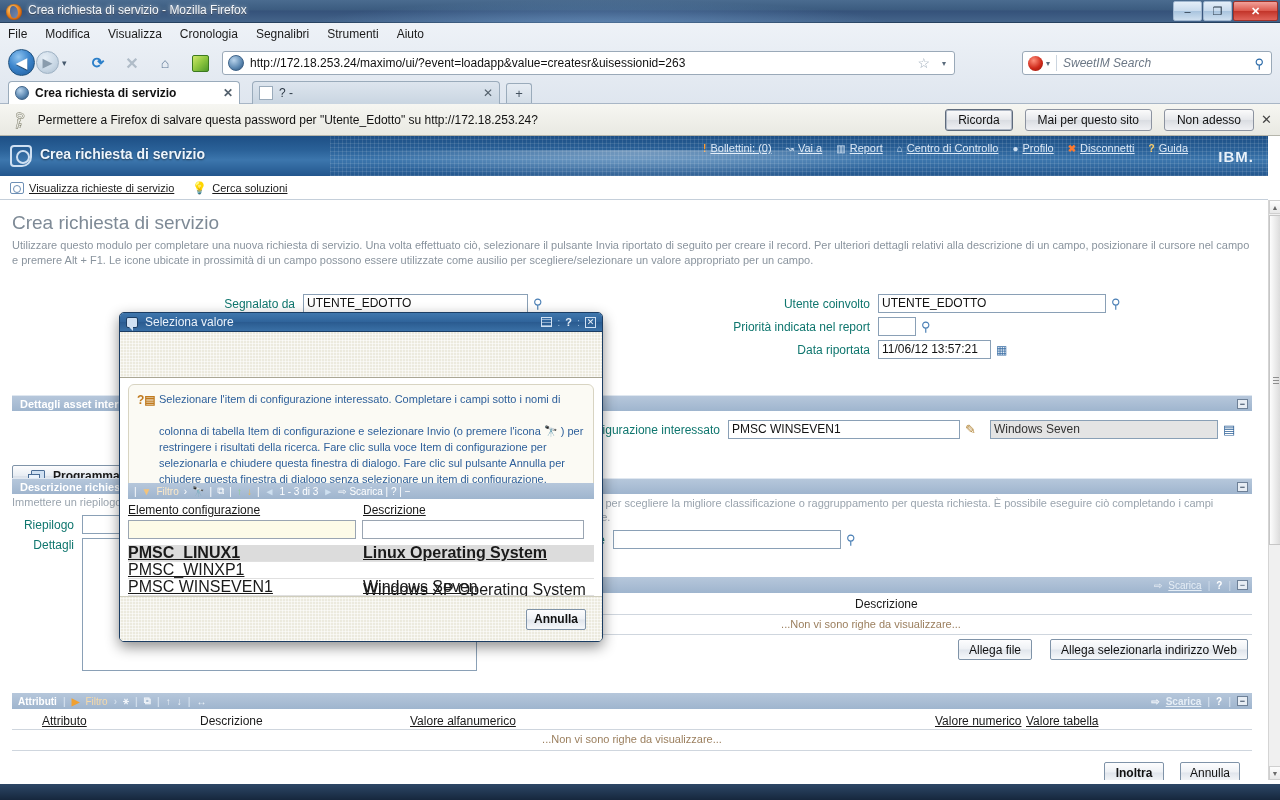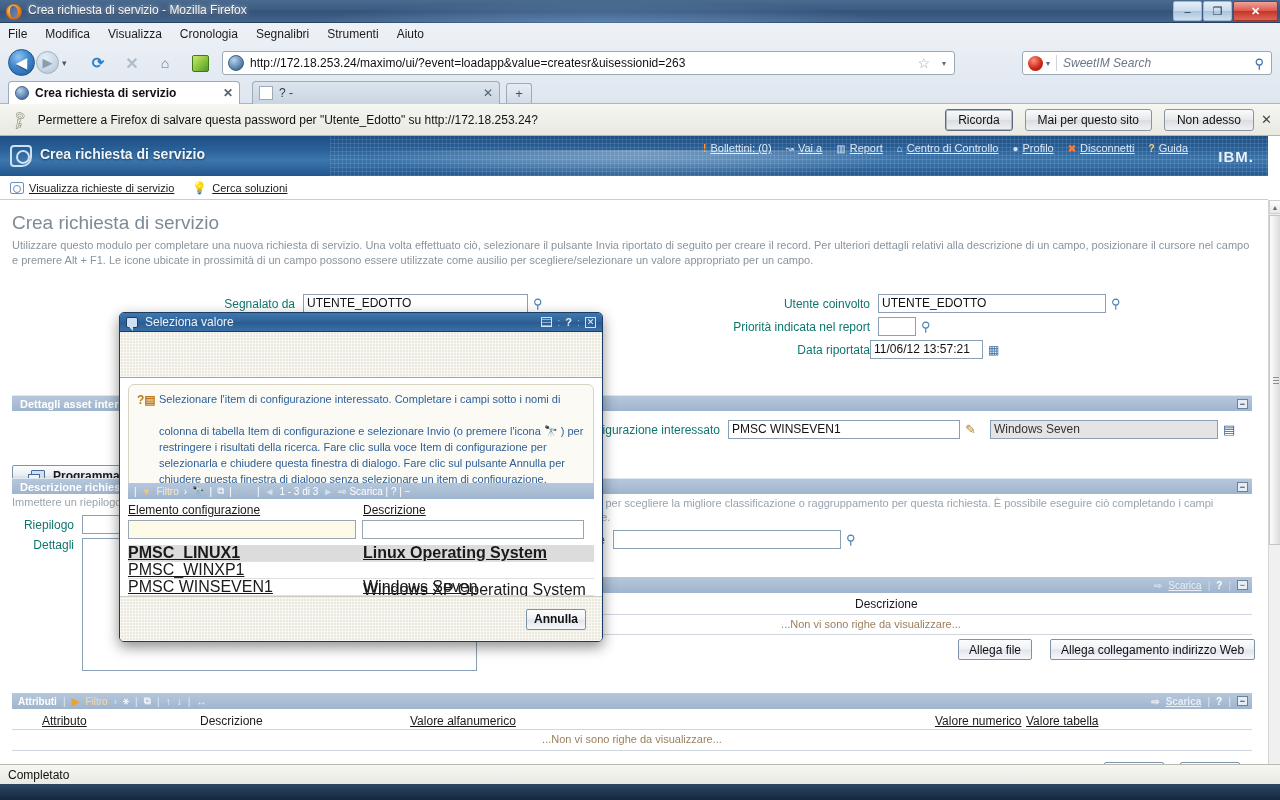--- a/index.html
+++ b/index.html
@@ -551,21 +551,21 @@
       <span class="finput" style="width:228px; margin-left:8px;">UTENTE_EDOTTO</span>
       <span class="fic">⚲</span>
     </div>
     <div class="frow" style="left:700px; top:117px;">
       <span class="flabel" style="width:170px;">Priorità indicata nel report</span>
       <span class="finput" style="width:38px; margin-left:8px;"></span>
       <span class="fic">⚲</span>
     </div>
     <div class="frow" style="left:700px; top:140px;">
       <span class="flabel" style="width:170px;">Data riportata</span>
-      <span class="finput" style="width:113px; ">11/06/12 13:57:21</span>
+      <span class="finput" style="width:113px; margin-left:8px;">11/06/12 13:57:21</span>
       <span class="fic cal">▦</span>
     </div>
 
     <div class="secbar" style="left:12px; top:195px; width:1240px;">
       <span>Dettagli asset interessato</span>
       <span class="collapse">−</span>
     </div>
     <div class="frow" style="left:12px; top:222px;">
       <span class="flabel" style="width:270px;">Asset interessato</span>
     </div>
@@ -618,21 +618,21 @@
         <span class="qm">?</span>
         <span class="tsep">|</span>
         <span class="cb">−</span>
       </span>
     </div>
     <div class="thead" style="left:855px; top:397px; text-decoration:none; font-weight:normal;">Descrizione</div>
     <div class="hline" style="left:490px; top:414px; width:762px;"></div>
     <div class="trow-empty" style="left:490px; top:418px; width:762px;">...Non vi sono righe da visualizzare...</div>
     <div class="hline" style="left:490px; top:434px; width:762px;"></div>
     <div style="position:absolute; left:958px; top:439px;" class="btn">Allega file</div>
-    <div style="position:absolute; left:1050px; top:439px;" class="btn">Allega collegamento indirizzo Web</div>
+    <div style="position:absolute; left:1050px; top:439px;" class="btn">Allega selezionarla indirizzo Web</div>
 
     <div class="tbar" style="left:12px; top:493px; width:1240px; font-weight:bold;">
       <span>Attributi</span>
       <span class="tsep">|</span>
       <span class="ti" style="color:#f0a030;">▶</span>
       <span class="tlbl" style="color:#f6d9a8; font-weight:normal;">Filtro</span>
       <span class="tsep">›</span>
       <span class="ti">⚹</span>
       <span class="tsep">|</span>
       <span class="ti">⧉</span>
@@ -747,18 +747,15 @@
           </div>
         </div>
       </div>
     </div>
 
     <div class="dlg-foot">
       <div class="btn" style="width:60px; font-weight:bold;">Annulla</div>
     </div>
   </div>
 
-  <div class="statusbar">
-    <span>Completato</span>
-  </div>
   <div class="taskbar"></div>
 
 </div>
 
 </body></html>

